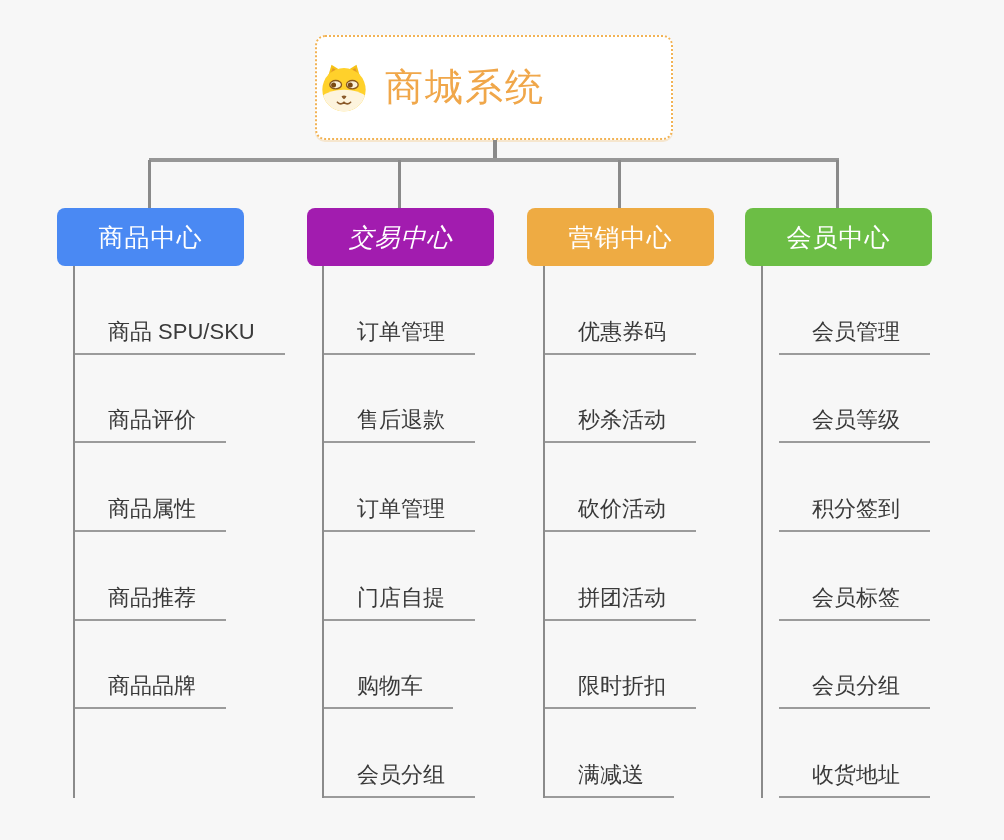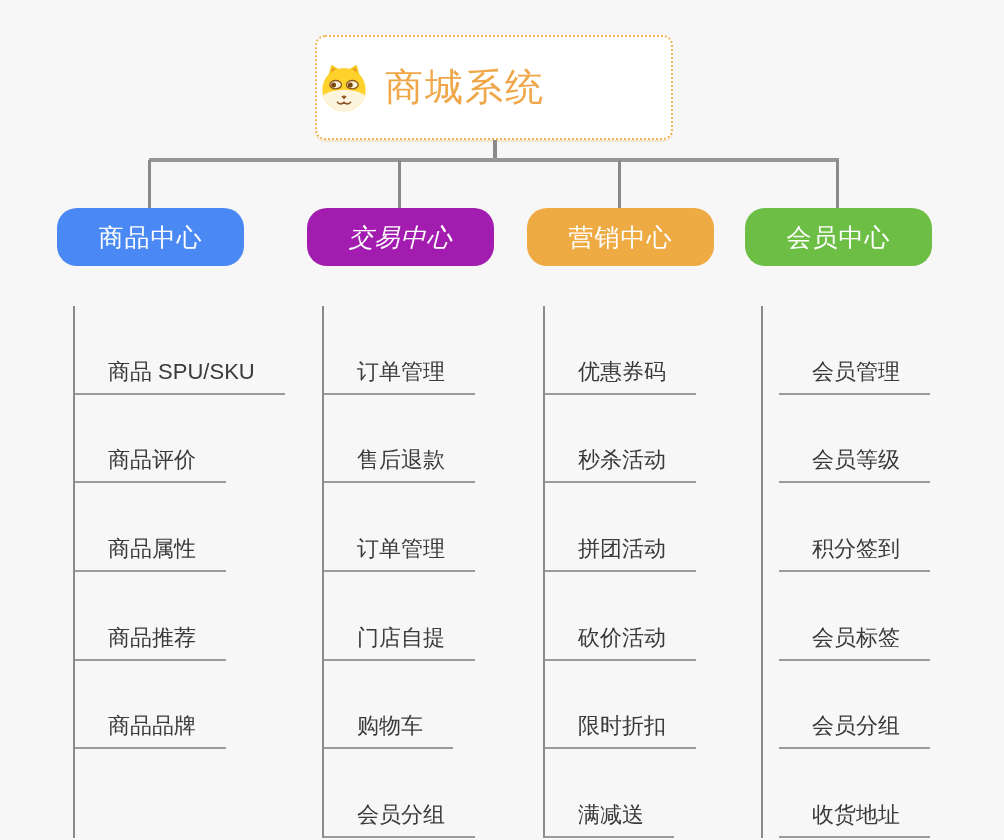--- a/index.html
+++ b/index.html
@@ -19,29 +19,29 @@
   .root-title{font-size:38px;color:#f0a74a;letter-spacing:2px;white-space:nowrap;}
   .root-icon{width:54px;height:50px;flex:0 0 auto;}
   
   .conn{position:absolute;background:#8a8a8a;}
   .conn-trunk{left:493px;top:140px;width:4px;height:20px;}
   .conn-rail{left:149px;top:158px;width:690px;height:4px;background:#979797;}
   .conn-drop{top:160px;width:3px;height:48px;}
   .drop-0{left:148px;} .drop-1{left:398px;} .drop-2{left:618px;} .drop-3{left:836px;}
   
   .branch-header{
-    position:absolute;top:208px;width:187px;height:58px;border-radius:20px;
+    position:absolute;top:208px;width:187px;height:58px;border-radius:8px;
     display:flex;align-items:center;justify-content:center;
     color:#ffffff;font-size:25px;letter-spacing:1px;box-sizing:border-box;
   }
   .header-0{left:57px;} .header-1{left:307px;} .header-2{left:527px;} .header-3{left:745px;}
   
   .branch-children{
     position:absolute;top:266px;height:532px;
-    border-left:2px solid #8b8b8b;box-sizing:content-box;margin-top:40px;
+    border-left:2px solid #8b8b8b;box-sizing:content-box;
   }
   .col-0{left:73px;} .col-1{left:322px;} .col-2{left:543px;} .col-3{left:761px;padding-left:16px;}
   .tree-item{
     height:88.66px;box-sizing:border-box;
     display:flex;align-items:flex-end;
     width:max-content;
     border-bottom:2px solid #9b9b9b;
     padding:0 30px 6px 33px;
     font-size:22px;color:#3a3a3a;white-space:nowrap;
   }
@@ -102,22 +102,22 @@
       <div class="tree-item">订单管理</div>
       <div class="tree-item">售后退款</div>
       <div class="tree-item">订单管理</div>
       <div class="tree-item">门店自提</div>
       <div class="tree-item">购物车</div>
       <div class="tree-item">会员分组</div>
     </div>
   <div class="branch-children col-2">
       <div class="tree-item">优惠券码</div>
       <div class="tree-item">秒杀活动</div>
+      <div class="tree-item">砍价活动</div>
       <div class="tree-item">拼团活动</div>
-      <div class="tree-item">砍价活动</div>
       <div class="tree-item">限时折扣</div>
       <div class="tree-item">满减送</div>
     </div>
   <div class="branch-children col-3">
       <div class="tree-item">会员管理</div>
       <div class="tree-item">会员等级</div>
       <div class="tree-item">积分签到</div>
       <div class="tree-item">会员标签</div>
       <div class="tree-item">会员分组</div>
       <div class="tree-item">收货地址</div>

